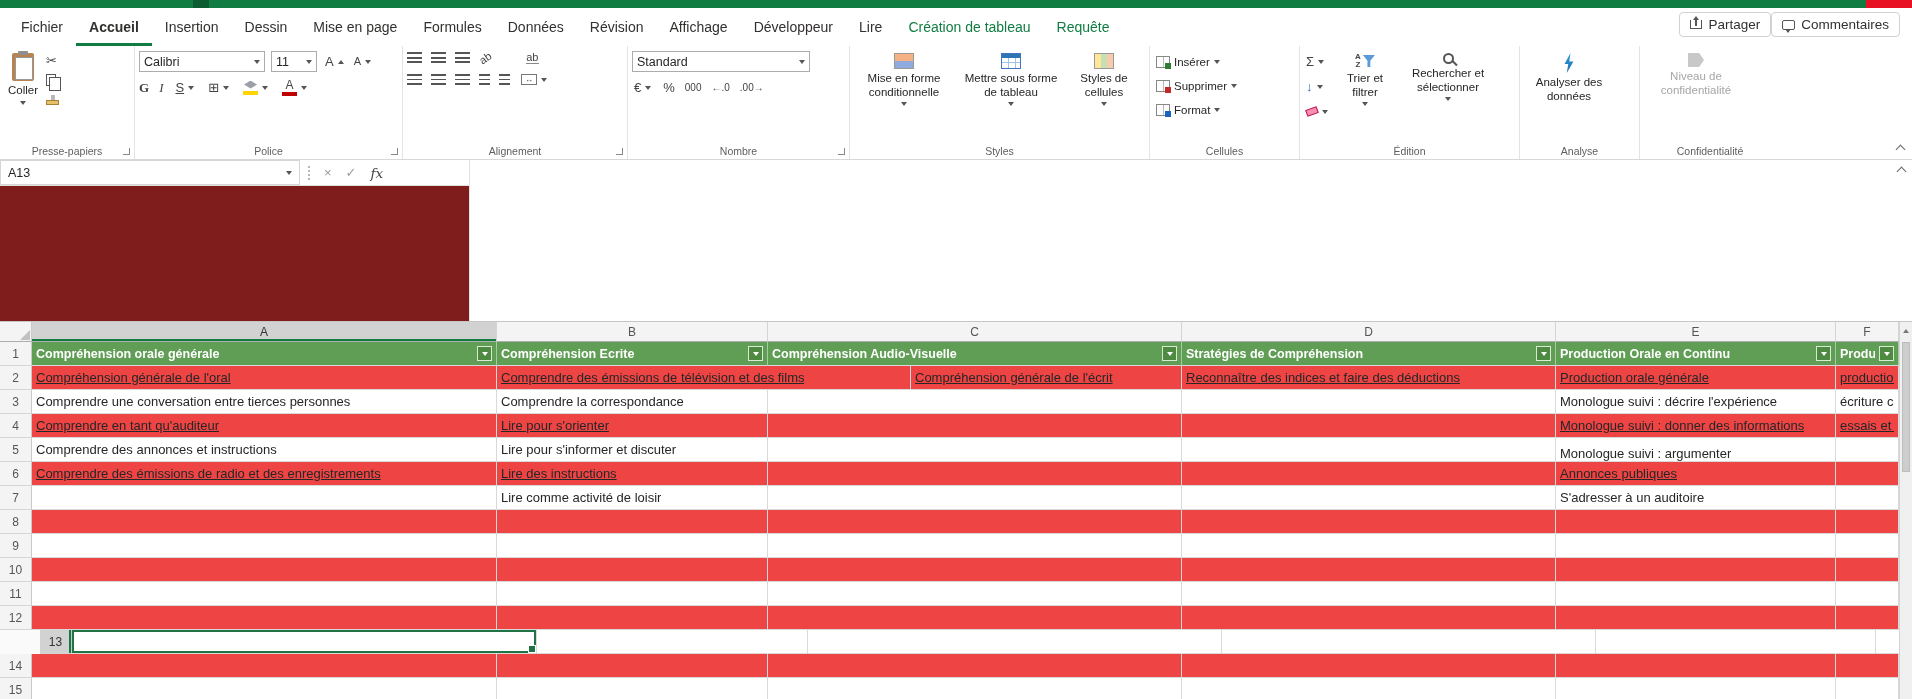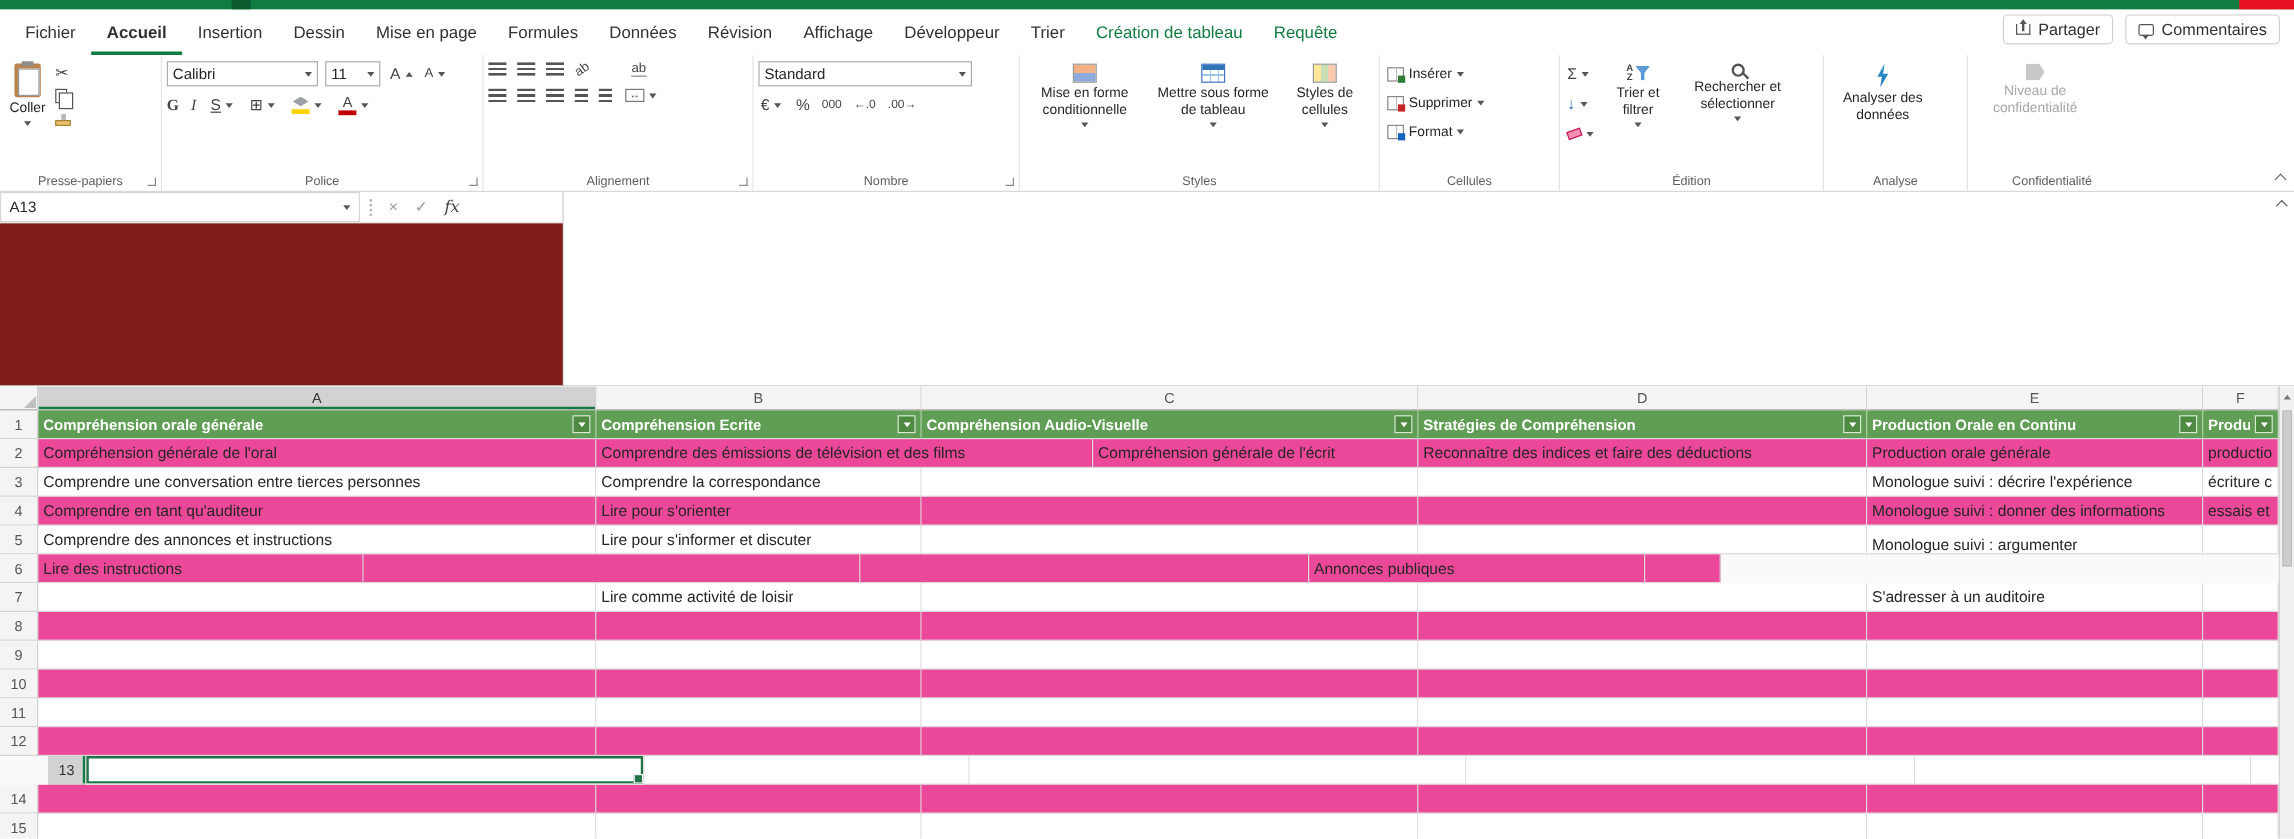--- a/index.html
+++ b/index.html
@@ -10,21 +10,21 @@
   .titlebar { height: 8px; background: #107C41; position: relative; }
   .tb-accent { position: absolute; left: 193px; top: 0; width: 16px; height: 8px; background: #0B5C30; }
   .close-btn { position: absolute; right: 0; top: 0; width: 46px; height: 8px; background: #E81123; }
 
   
   .tabbar { height: 38px; display: flex; align-items: center; background: #fff; padding-left: 8px; position: relative; }
   .tabs { display: flex; height: 38px; }
   .tab { padding: 0 13px; font-size: 14px; line-height: 38px; color: #323130; white-space: nowrap; cursor: default; }
   .tab.active { font-weight: bold; box-shadow: inset 0 -3px 0 #107C41; }
   .tab.contextual { color: #107C41; }
-  .tabbar-right { position: absolute; right: 12px; top: 4px; display: flex; gap: 10px; align-items: flex-start; }
+  .tabbar-right { position: absolute; right: 12px; top: 4px; display: flex; align-items: flex-start; }
   .pill-btn { display: flex; align-items: center; gap: 6px; border: 1px solid #D1D1D1; border-radius: 4px;
     padding: 4px 10px; font-size: 13.5px; background: #fff; color: #323130; }
 
   
   .ribbon { height: 114px; background: #fff; border-bottom: 1px solid #D8D8D8; display: flex; position: relative; }
   .rgroup { position: relative; border-right: 1px solid #E4E4E4; padding: 5px 4px 17px; display: flex;
     align-items: flex-start; gap: 4px; flex-shrink: 0; }
   .rgroup-label { position: absolute; bottom: 2px; left: 0; right: 0; text-align: center; font-size: 10.5px;
     color: #605E5C; white-space: nowrap; }
   .launcher { position: absolute; bottom: 4px; right: 4px; width: 7px; height: 7px;
@@ -124,21 +124,21 @@
   .colhdr { background: #F4F4F4; border-right: 1px solid #D4D4D4; border-bottom: 1px solid #ADADAD;
     display: flex; align-items: center; justify-content: center; font-size: 12px; color: #555; flex-shrink: 0; }
   .colhdr.sel { background: #D2D2D2; box-shadow: inset 0 -2px 0 #107C41; color: #333; }
   .grow { display: flex; height: 24px; }
   .rowhdr { width: 32px; background: #F4F4F4; border-right: 1px solid #C9C9C9; border-bottom: 1px solid #D4D4D4;
     display: flex; align-items: center; justify-content: center; font-size: 12px; color: #555; flex-shrink: 0; }
   .rowhdr.sel { background: #D2D2D2; box-shadow: inset -2px 0 0 #107C41; color: #333; margin-left: 40px; }
   .cell { border-right: 1px solid #D9D9D9; border-bottom: 1px solid #D9D9D9; font-size: 13px; display: flex;
     align-items: center; padding: 0 4px; white-space: nowrap; overflow: hidden; background: #fff; flex-shrink: 0; }
   .cell .ctext { overflow: hidden; white-space: nowrap; }
-  .cell.band { background: #ec4899; }
+  .cell.band { background: #ef4444; text-decoration: underline; }
   .cell.thead { background: #5F9E54; color: #fff; font-weight: bold; font-size: 12.5px;
     justify-content: space-between; border-right: 1px solid rgba(255,255,255,0.45); border-bottom: 1px solid #D9D9D9; }
   .filter { width: 15px; height: 15px; background: #4E8A41; border: 1px solid #D9EAD3; display: flex;
     align-items: center; justify-content: center; flex-shrink: 0; margin-left: 4px; }
   .filter .tri-down { border-top-color: #fff; }
   .cell.selcell { box-shadow: inset 0 0 0 2px #217346; position: relative; }
   .cell.selcell::after { content: ""; position: absolute; right: 0; bottom: 0; width: 6px; height: 6px;
     background: #217346; border: 1px solid #fff; }
   .vscroll { position: absolute; top: 0; right: 0; width: 13px; height: 100%; background: #F0F0F0;
     border-left: 1px solid #D4D4D4; }
@@ -159,21 +159,21 @@
       <div class="tab">Fichier</div>
       <div class="tab active">Accueil</div>
       <div class="tab">Insertion</div>
       <div class="tab">Dessin</div>
       <div class="tab">Mise en page</div>
       <div class="tab">Formules</div>
       <div class="tab">Données</div>
       <div class="tab">Révision</div>
       <div class="tab">Affichage</div>
       <div class="tab">Développeur</div>
-      <div class="tab">Trier</div>
+      <div class="tab">Lire</div>
       <div class="tab contextual">Création de tableau</div>
       <div class="tab contextual">Requête</div>
     </div>
   <div class="tabbar-right">
     <div class="pill-btn">
       <span class="i-share"></span>
       <span>Partager</span>
     </div>
     <div class="pill-btn">
       <span class="i-comment"></span>
@@ -538,20 +538,23 @@
         </div>
         <div class="cell" style="width: 280px; align-items: flex-end;">
           <span class="ctext">Monologue suivi : argumenter</span>
         </div>
         <div class="cell" style="width: 63px;">
           <span class="ctext"></span>
         </div>
       </div>
       <div class="grow">
         <div class="rowhdr">6</div>
+        <div class="cell band" style="width: 465px;">
+          <span class="ctext">Comprendre des émissions de radio et des enregistrements</span>
+        </div>
         <div class="cell band" style="width: 271px;">
           <span class="ctext">Lire des instructions</span>
         </div>
         <div class="cell band" style="width: 414px;">
           <span class="ctext"></span>
         </div>
         <div class="cell band" style="width: 374px;">
           <span class="ctext"></span>
         </div>
         <div class="cell band" style="width: 280px;">

